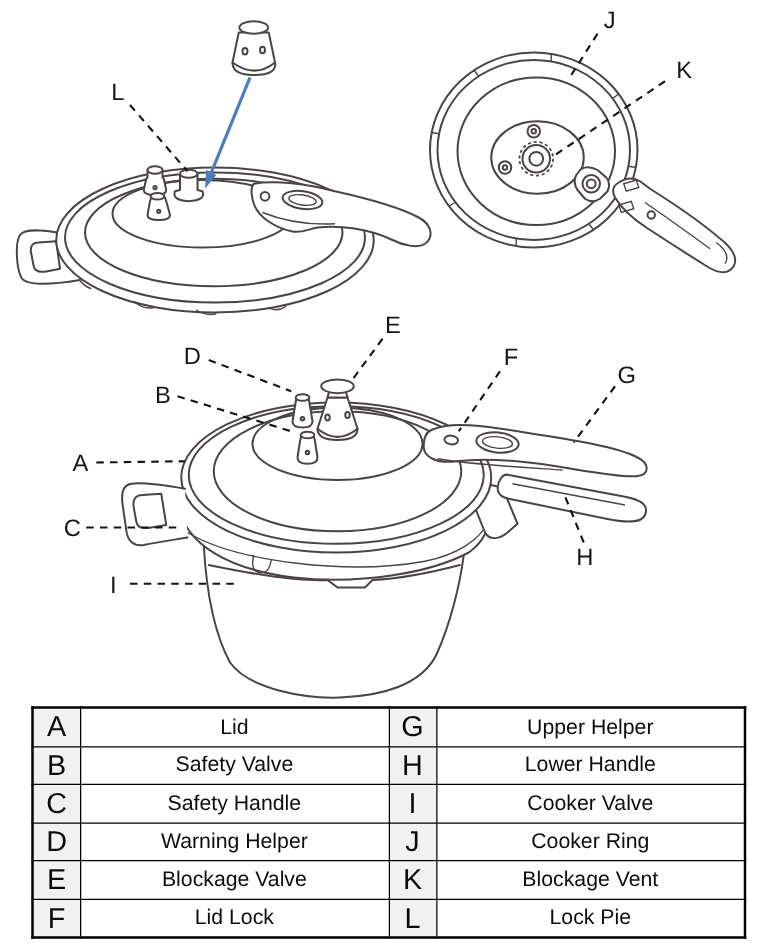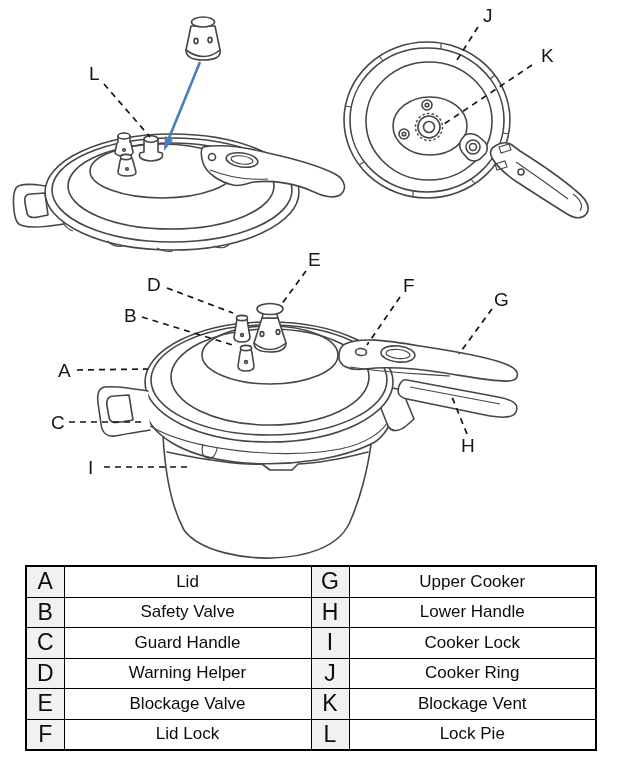--- a/index.html
+++ b/index.html
@@ -202,33 +202,33 @@
       <col class="c-key">
         <col class="c-label">
         <col class="c-key">
         <col class="c-label">
     </colgroup>
     <tbody>
       <tr>
         <td class="key" style="background: rgb(241, 241, 241);">A</td>
         <td class="label">Lid</td>
         <td class="key" style="background: rgb(241, 241, 241);">G</td>
-        <td class="label">Upper Cooker</td>
+        <td class="label">Upper Helper</td>
       </tr>
       <tr>
         <td class="key" style="background: rgb(241, 241, 241);">B</td>
         <td class="label">Safety Valve</td>
         <td class="key" style="background: rgb(241, 241, 241);">H</td>
         <td class="label">Lower Handle</td>
       </tr>
       <tr>
         <td class="key" style="background: rgb(241, 241, 241);">C</td>
-        <td class="label">Guard Handle</td>
+        <td class="label">Safety Handle</td>
         <td class="key" style="background: rgb(241, 241, 241);">I</td>
-        <td class="label">Cooker Lock</td>
+        <td class="label">Cooker Valve</td>
       </tr>
       <tr>
         <td class="key" style="background: rgb(241, 241, 241);">D</td>
         <td class="label">Warning Helper</td>
         <td class="key" style="background: rgb(241, 241, 241);">J</td>
         <td class="label">Cooker Ring</td>
       </tr>
       <tr>
         <td class="key" style="background: rgb(241, 241, 241);">E</td>
         <td class="label">Blockage Valve</td>

